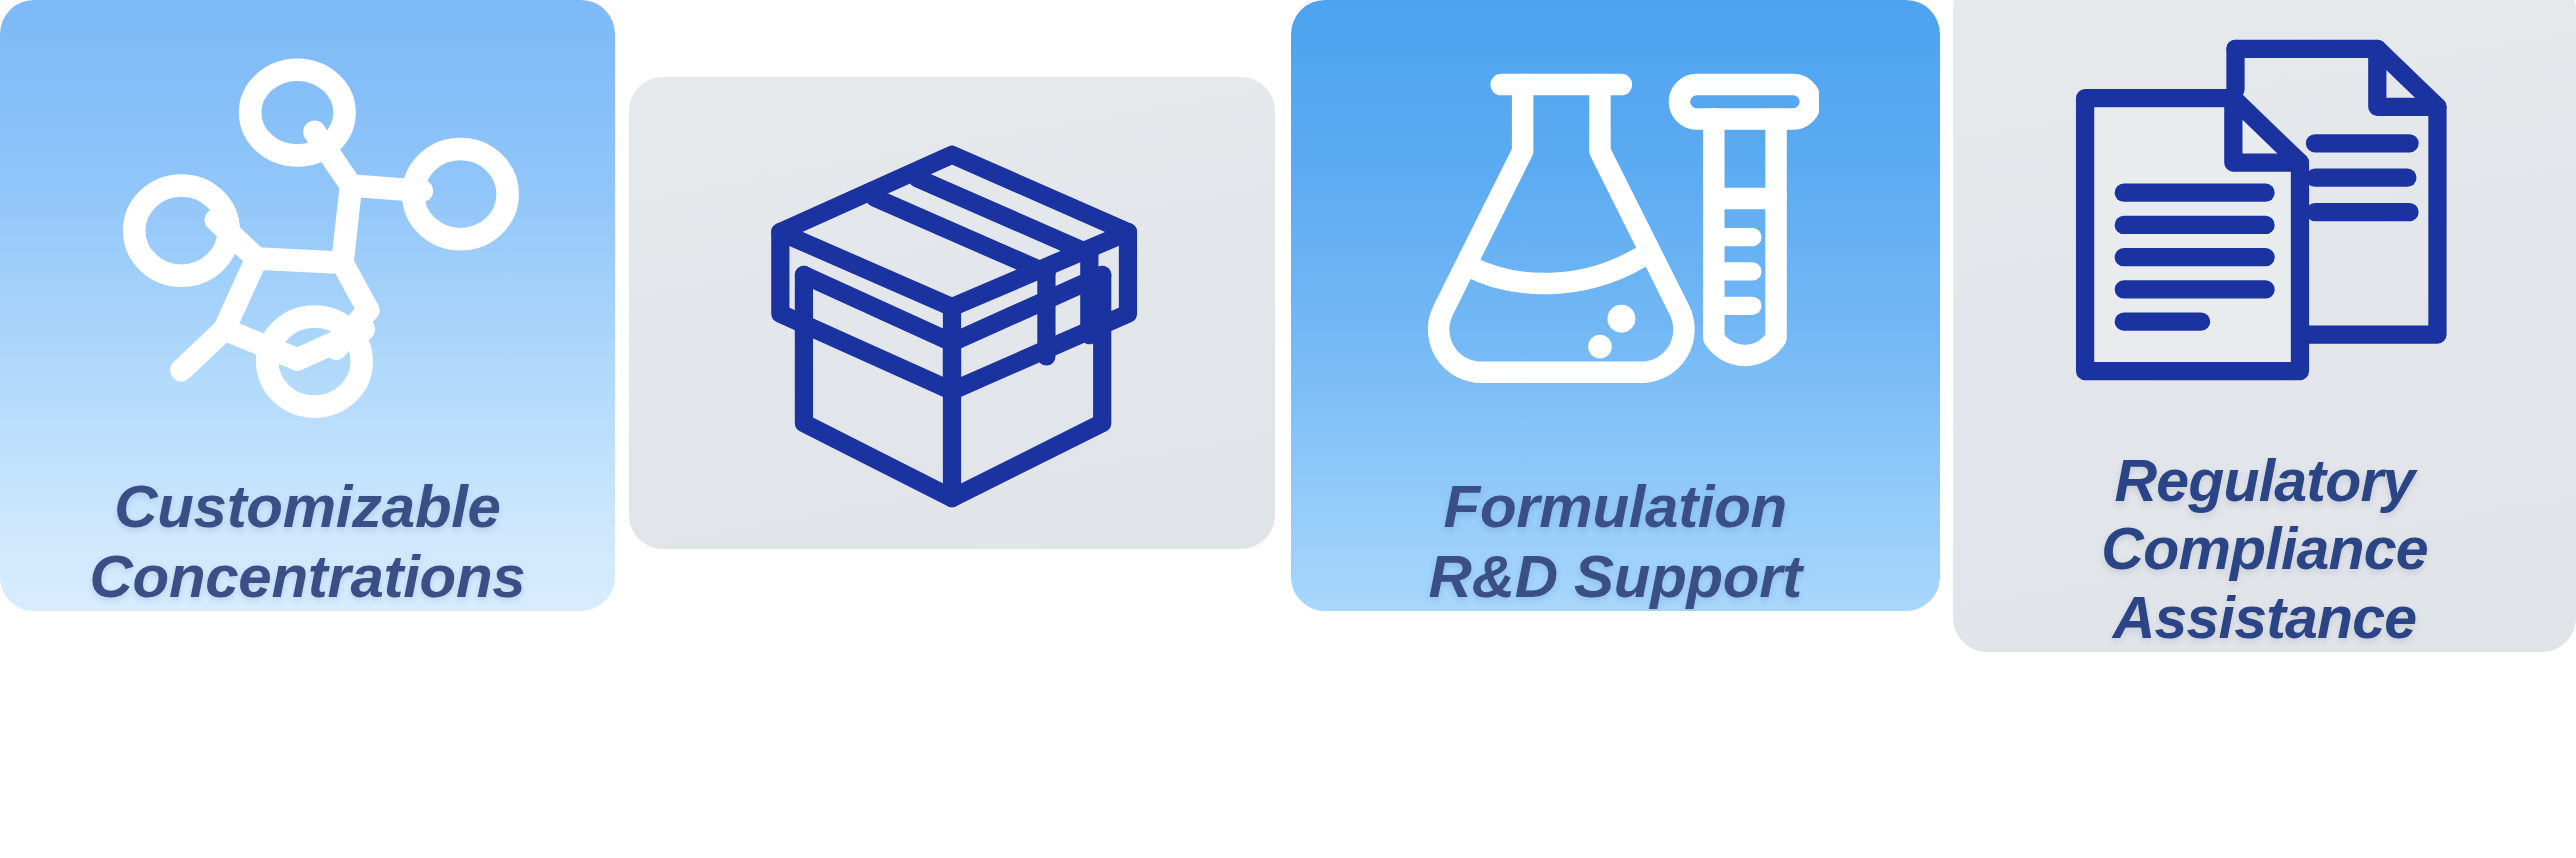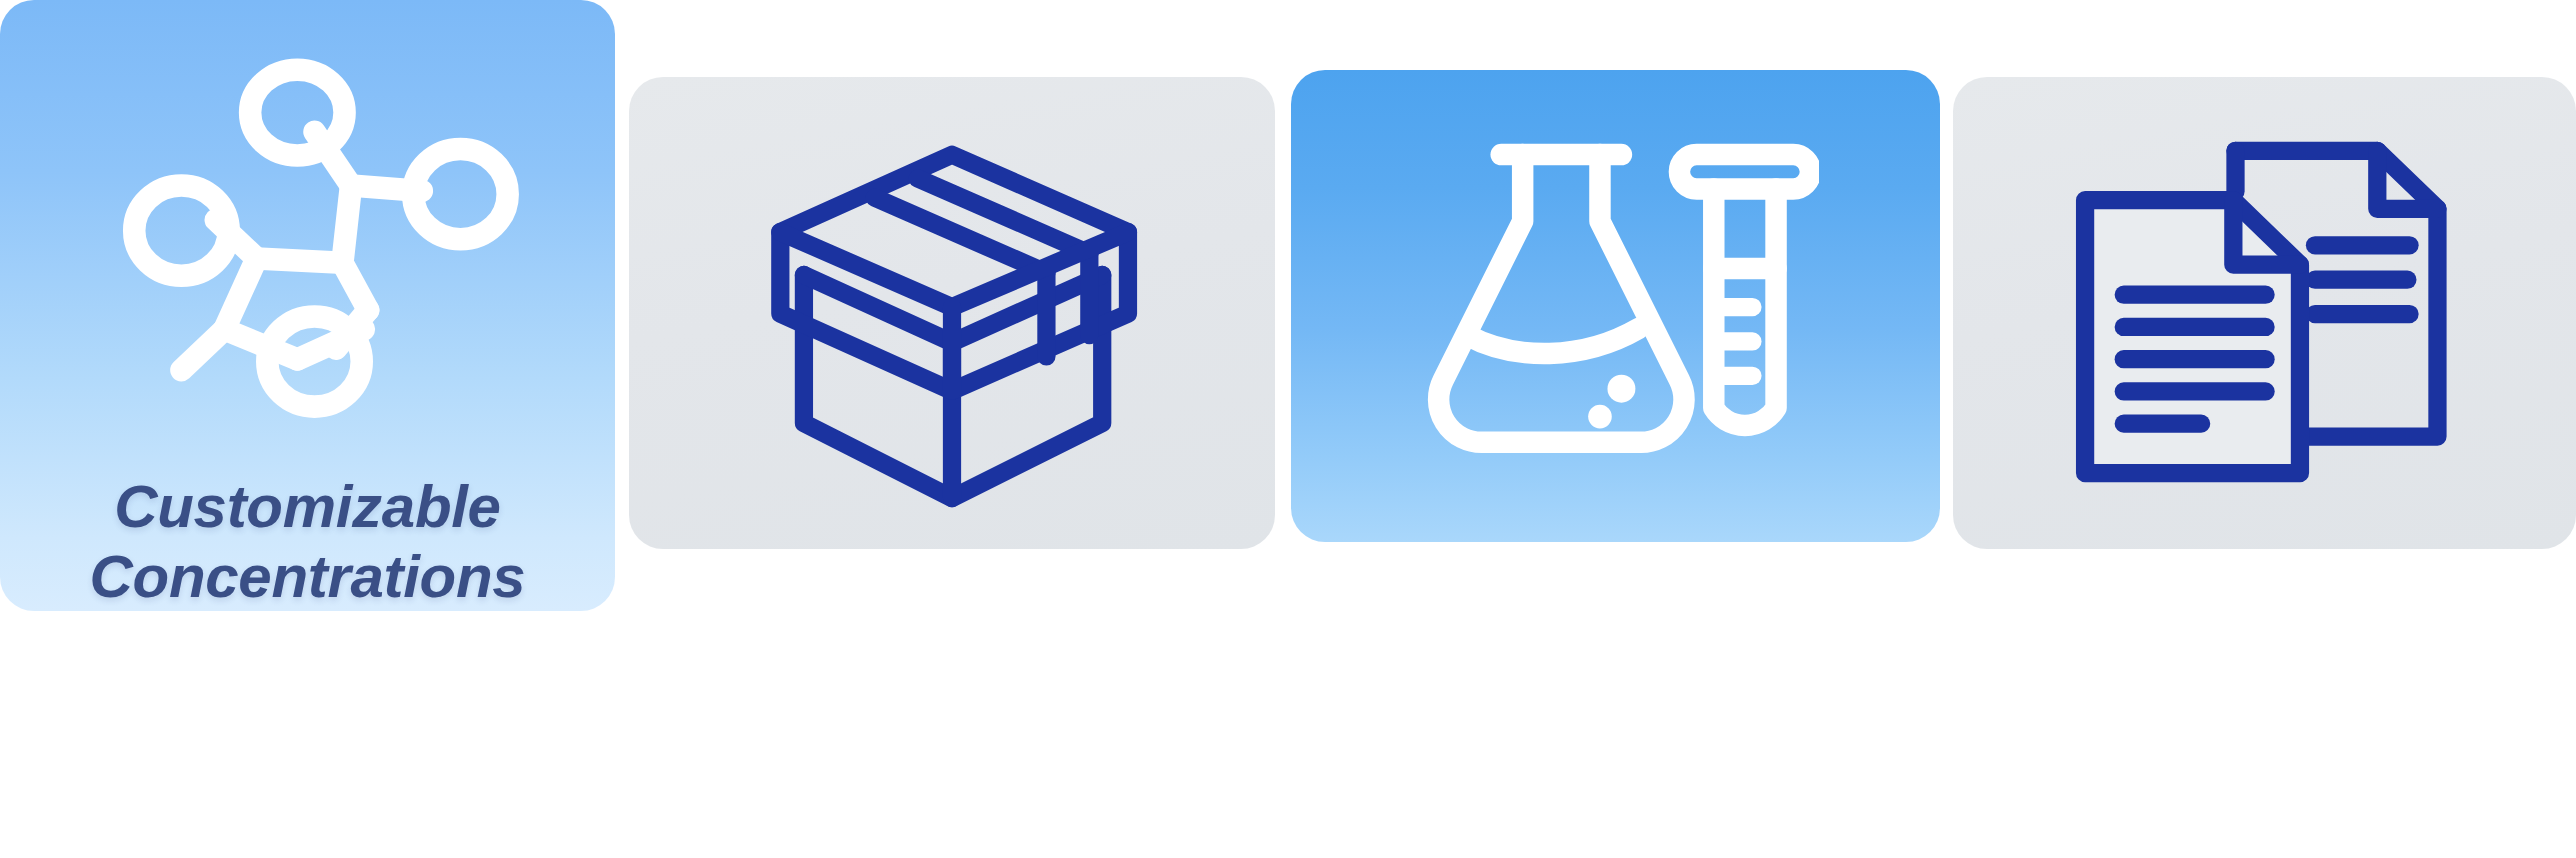--- a/index.html
+++ b/index.html
@@ -141,20 +141,22 @@
           <path d="M292 208 L318 208"></path>
           <path d="M292 240 L318 240"></path>
         </g>
 
         <g fill="#ffffff">
           <circle cx="196" cy="252" r="13"></circle>
           <circle cx="176" cy="278" r="11"></circle>
         </g>
       </svg>
     </div>
+    <div class="label label--onblue">Formulation
+R&amp;D Support</div>
   </div>
 
   <div class="card card--4 bg-gray">
     <div class="icon-area">
       <svg width="419" height="376" viewBox="0 0 390 350" aria-hidden="true">
 
         <g fill="none" stroke="#1b33a0" stroke-width="17" stroke-linecap="round" stroke-linejoin="round">
           <path d="M168 24 L300 24 L356 78 L356 290 L230 290"></path>
           <path d="M168 24 L168 62"></path>
           <path d="M300 24 L300 78 L356 78"></path>
@@ -173,16 +175,18 @@
         </g>
         <g stroke="#1b33a0" stroke-width="17" stroke-linecap="round">
           <path d="M64 158 L196 158"></path>
           <path d="M64 188 L196 188"></path>
           <path d="M64 218 L196 218"></path>
           <path d="M64 248 L196 248"></path>
           <path d="M64 278 L136 278"></path>
         </g>
       </svg>
     </div>
+    <div class="label label--deep label--wide">Regulatory
+Compliance Assistance</div>
   </div>
 
 </div>
 
 
 </body></html>

